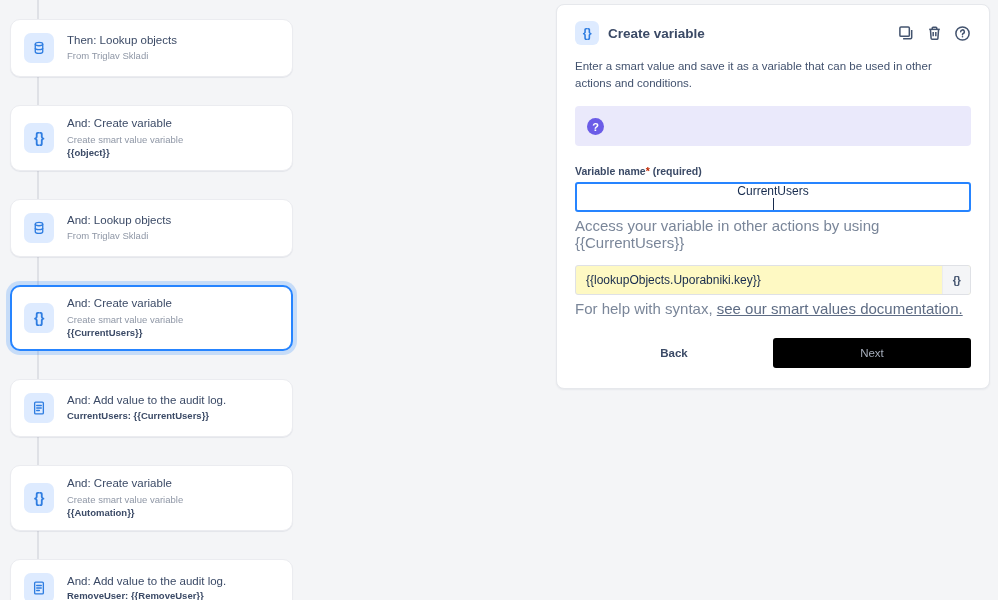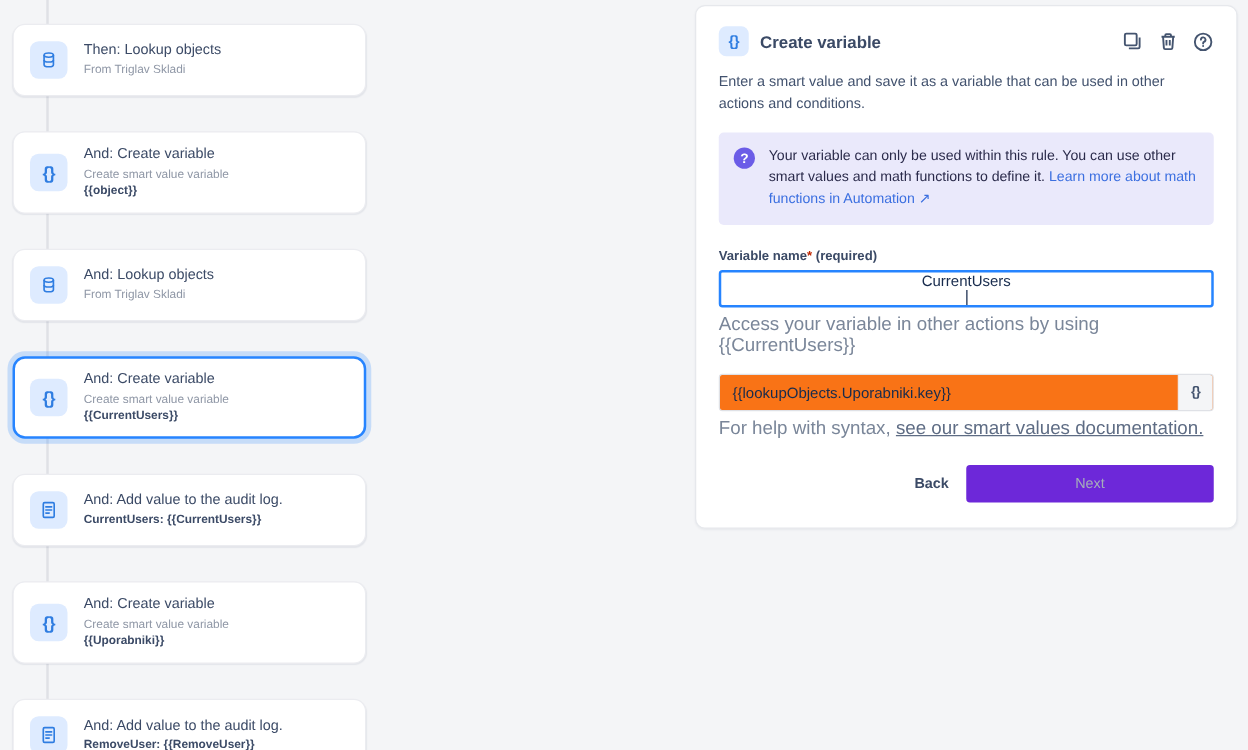--- a/index.html
+++ b/index.html
@@ -253,21 +253,21 @@
   }
 
   .smartvalue-wrap {
     position: relative;
     display: flex;
     align-items: center;
     width: 100%;
     height: 30px;
     border: 1px solid #dfe1e6;
     border-radius: 3px;
-    background: #f97316;
+    background: #fef9c3;
     padding-left: 10px;
     padding-right: 0;
   }
 
   .smartvalue-text {
     flex: 1;
     font-size: 12px;
     color: #172b4d;
   }
 
@@ -298,27 +298,27 @@
   .btn-back {
     font-size: 11.5px;
     font-weight: 700;
     color: #3b4a66;
     background: none;
     border: none;
     cursor: pointer;
     font-family: "Liberation Sans", sans-serif;
     padding: 6px 14px;
     width: 198px;
-    text-align: right;
+    text-align: center;
   }
 
   .btn-next {
     width: 198px;
     height: 30px;
-    background: #6d28d9;
+    background: #000000;
     border: none;
     border-radius: 3px;
     color: #a5adba;
     font-size: 11.5px;
     font-family: "Liberation Sans", sans-serif;
     cursor: default;
   }
 </style>
 </head>
 <body>
@@ -384,21 +384,21 @@
           <div class="card-val">CurrentUsers: {{CurrentUsers}}</div>
         </div>
       </div>
       <div class="card">
         <div class="card-icon">
           <span class="braces">{}</span>
         </div>
         <div class="card-text">
           <div class="card-title">And: Create variable</div>
           <div class="card-sub">Create smart value variable</div>
-          <div class="card-val">{{Uporabniki}}</div>
+          <div class="card-val">{{Automation}}</div>
         </div>
       </div>
       <div class="card">
         <div class="card-icon">
           <svg width="16" height="16" viewBox="0 0 18 18" fill="none" stroke="#2f7de1" stroke-width="1.5">
             <rect x="4.1" y="2.3" width="9.8" height="13.4" rx="1.2"></rect>
             <path d="M6.4 6.2h5.2M6.4 9h5.2M6.4 11.8h3" stroke-linecap="round"></path>
           </svg>
         </div>
         <div class="card-text">
@@ -436,23 +436,20 @@
           <circle cx="9" cy="12.5" r="0.85" fill="#44546f" stroke="none"></circle>
         </svg>
       </span>
     </div>
   </div>
 
   <div class="panel-desc">Enter a smart value and save it as a variable that can be used in other actions and conditions.</div>
 
   <div class="infobox">
     <div class="info-icon">?</div>
-    <div class="info-text">
-      <span>Your variable can only be used within this rule. You can use other smart values and math functions to define it. </span><a href="#">Learn more about math functions in Automation ↗</a>
-    </div>
   </div>
 
   <div class="field-label">
     <span>Variable name</span><span class="req-star">*</span>
     <span class="req-word">(required)</span>
   </div>
   <div class="text-input focused">
     <span>CurrentUsers</span>
       <span class="caret"></span>
   </div>

